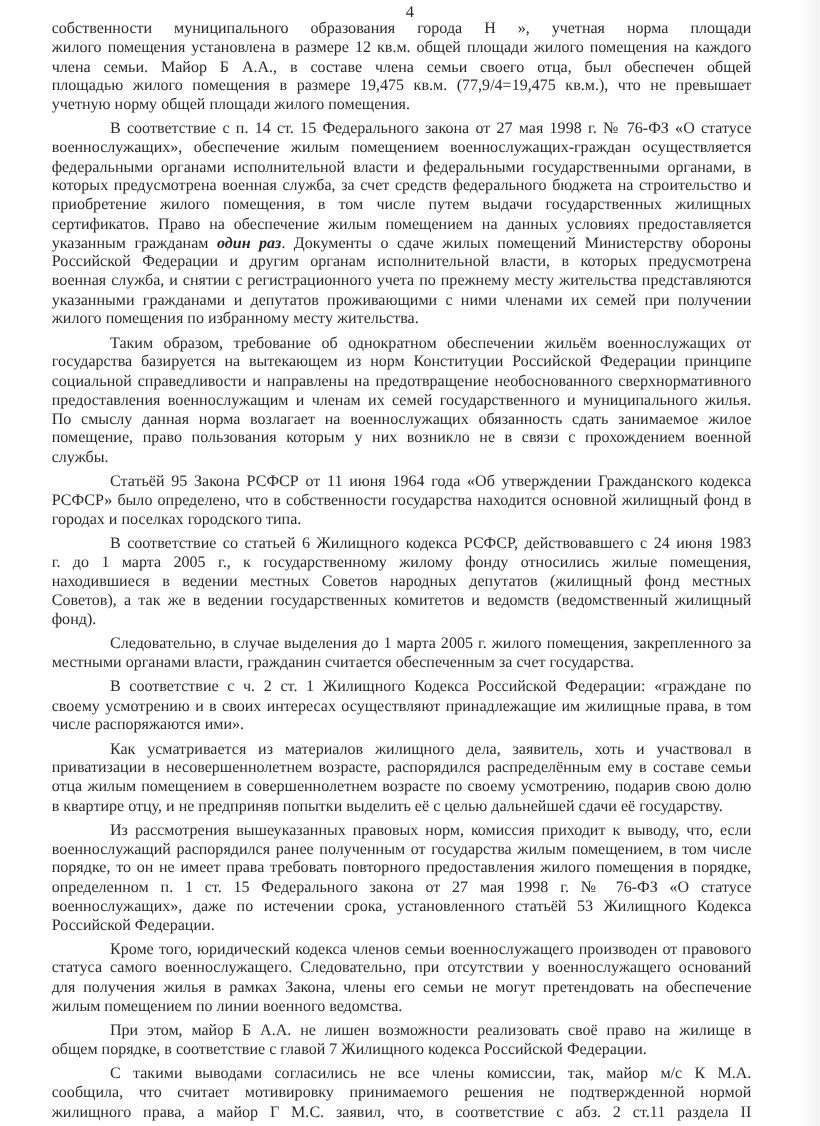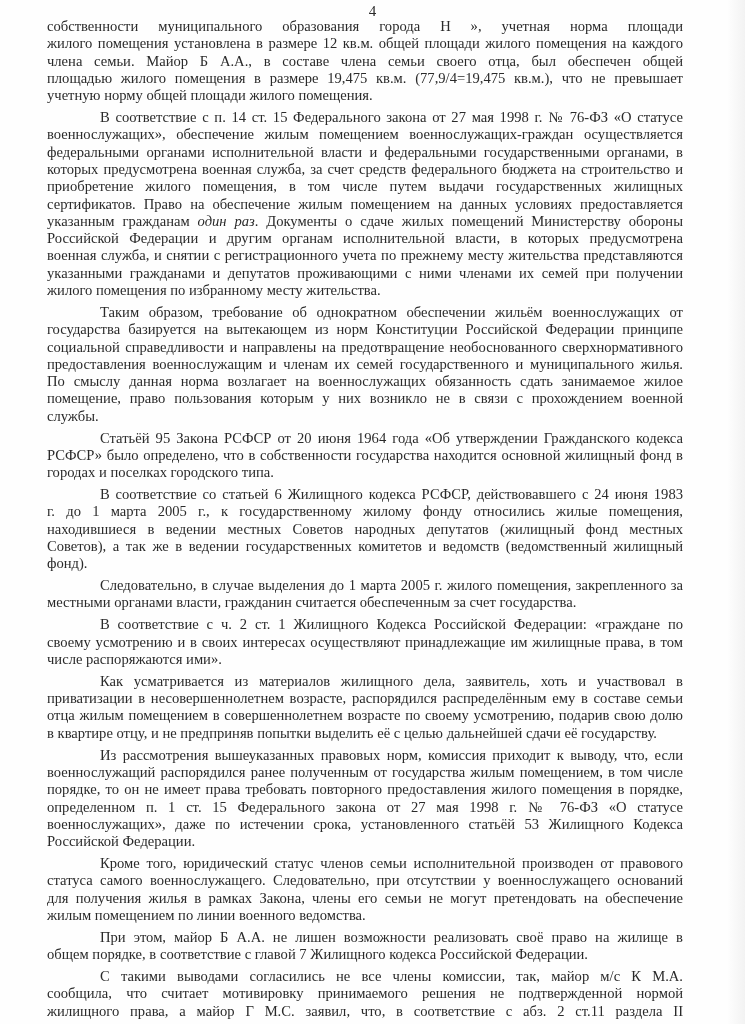--- a/index.html
+++ b/index.html
@@ -18,21 +18,21 @@
     position: absolute; left: 47px; top: 18px; width: 636px;
     font-size: 14.6px; line-height: 17.3px;
   }
   .line {
     display: block; white-space: nowrap; text-align: justify; text-align-last: justify;
     height: 17.3px; overflow: visible;
   }
   .line.last { text-align-last: left; }
   .line.indent { padding-left: 53px; }
   .para { margin-bottom: 4.6px; }
-  .emph { font-weight: normal; font-style: italic; }
+  .emph { font-weight: bold; font-style: italic; }
   .edge-shadow {
     position: absolute; right: 0; top: 0; width: 18px; height: 1024px;
     background: linear-gradient(to right, rgba(255,255,255,0), rgba(235,235,235,0.6));
   }
 </style>
 </head>
 <body>
 
 <div class="page">
   <div class="page-number">4</div>
@@ -60,21 +60,21 @@
       <div class="para">
         <span class="line indent"><span>Таким образом, требование об однократном обеспечении жильём военнослужащих от</span></span>
         <span class="line"><span>государства базируется на вытекающем из норм Конституции Российской Федерации принципе</span></span>
         <span class="line"><span>социальной справедливости и направлены на предотвращение необоснованного сверхнормативного</span></span>
         <span class="line"><span>предоставления  военнослужащим и членам их семей государственного и муниципального жилья.</span></span>
         <span class="line"><span>По смыслу данная норма возлагает на военнослужащих обязанность сдать занимаемое жилое</span></span>
         <span class="line"><span>помещение, право пользования которым у них возникло не в связи с прохождением военной</span></span>
         <span class="line last"><span>службы.</span></span>
       </div>
       <div class="para">
-        <span class="line indent"><span>Статьёй 95 Закона РСФСР от 20 июня 1964 года «Об утверждении Гражданского кодекса</span></span>
+        <span class="line indent"><span>Статьёй 95 Закона РСФСР от 11 июня 1964 года «Об утверждении Гражданского кодекса</span></span>
         <span class="line"><span>РСФСР» было определено, что в собственности государства находится основной жилищный фонд в</span></span>
         <span class="line last"><span>городах и поселках городского типа.</span></span>
       </div>
       <div class="para">
         <span class="line indent"><span>В соответствие со статьей 6  Жилищного кодекса РСФСР, действовавшего с 24 июня 1983</span></span>
         <span class="line"><span>г. до 1  марта 2005 г., к государственному жилому фонду относились жилые помещения,</span></span>
         <span class="line"><span>находившиеся в ведении местных Советов народных депутатов (жилищный фонд местных</span></span>
         <span class="line"><span>Советов), а так же в ведении государственных комитетов и ведомств (ведомственный жилищный</span></span>
         <span class="line last"><span>фонд).</span></span>
       </div>
@@ -95,21 +95,21 @@
       </div>
       <div class="para">
         <span class="line indent"><span>Из рассмотрения вышеуказанных правовых норм, комиссия приходит к выводу, что, если</span></span>
         <span class="line"><span>военнослужащий распорядился ранее полученным от государства жилым помещением, в том числе</span></span>
         <span class="line"><span>порядке, то он не имеет права требовать повторного предоставления жилого помещения в порядке,</span></span>
         <span class="line"><span>определенном п. 1 ст. 15 Федерального закона от 27 мая 1998 г. № 76-ФЗ «О статусе</span></span>
         <span class="line"><span>военнослужащих», даже по истечении срока, установленного статьёй 53 Жилищного Кодекса</span></span>
         <span class="line last"><span>Российской Федерации.</span></span>
       </div>
       <div class="para">
-        <span class="line indent"><span>Кроме того, юридический статус членов семьи исполнительной производен от правового</span></span>
+        <span class="line indent"><span>Кроме того, юридический кодекса членов семьи военнослужащего производен от правового</span></span>
         <span class="line"><span>статуса самого военнослужащего. Следовательно, при отсутствии у военнослужащего оснований</span></span>
         <span class="line"><span>для получения жилья в рамках Закона, члены его семьи не могут претендовать на обеспечение</span></span>
         <span class="line last"><span>жилым помещением по линии военного ведомства.</span></span>
       </div>
       <div class="para">
         <span class="line indent"><span>При этом, майор Б        А.А. не лишен возможности реализовать своё право на жилище в</span></span>
         <span class="line last"><span>общем порядке, в соответствие с главой 7 Жилищного кодекса Российской Федерации.</span></span>
       </div>
       <div class="para">
         <span class="line indent"><span>С такими выводами согласились не все члены комиссии, так, майор м/с К          М.А.</span></span>

